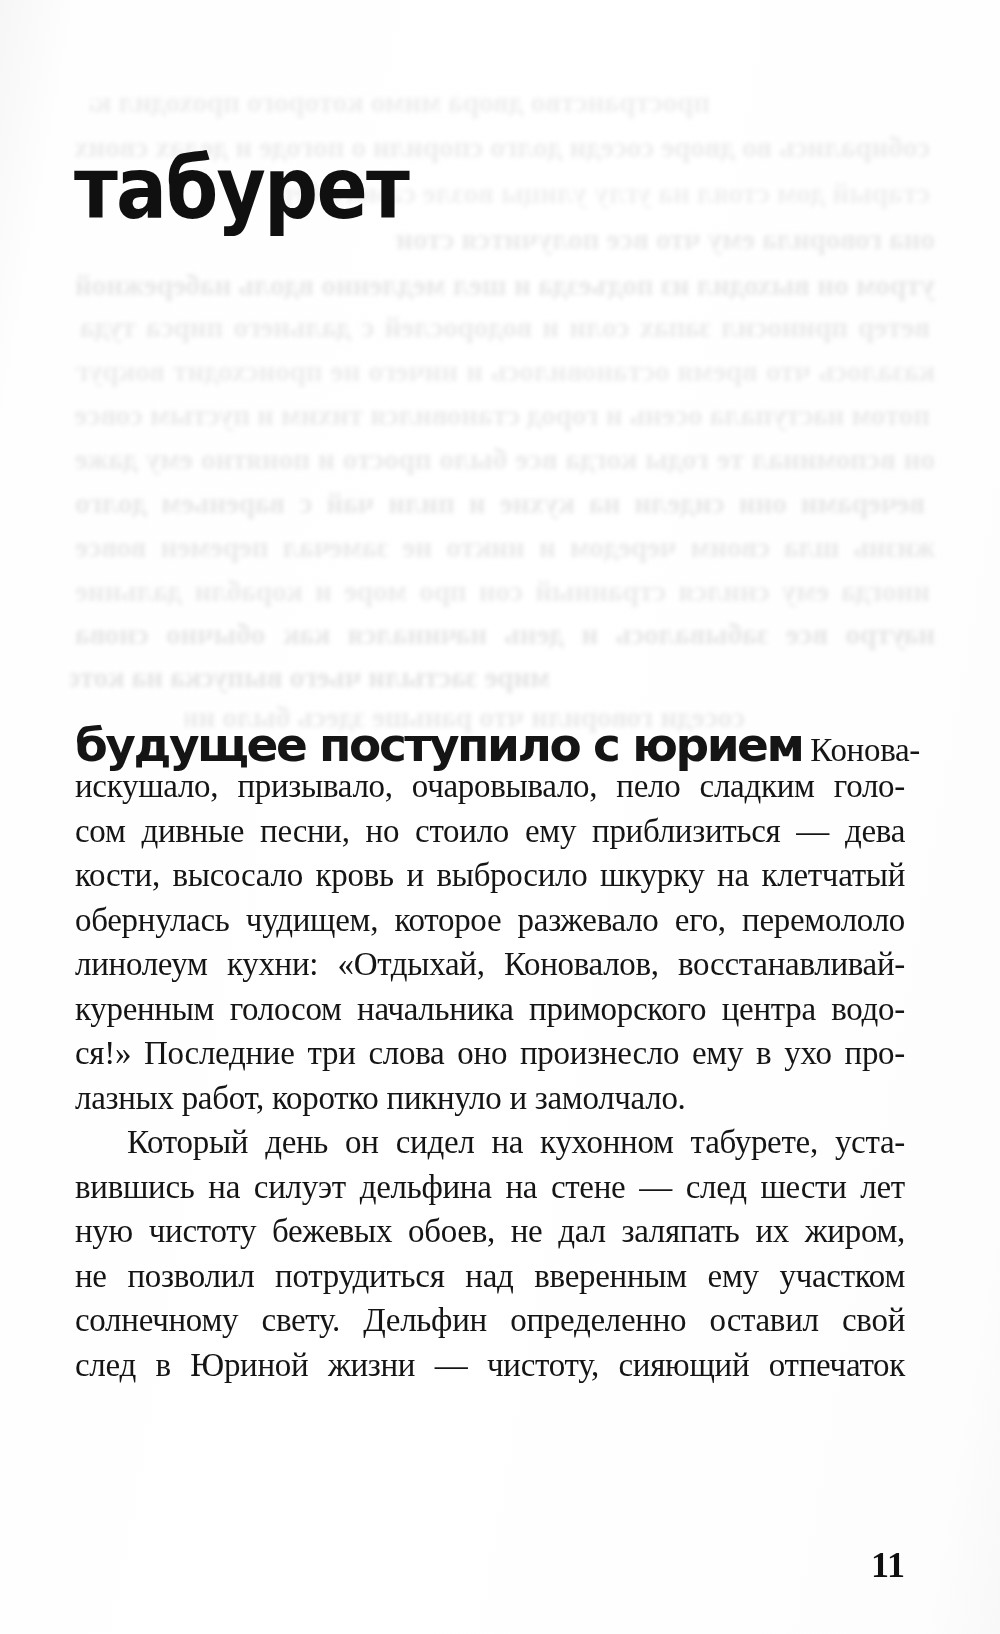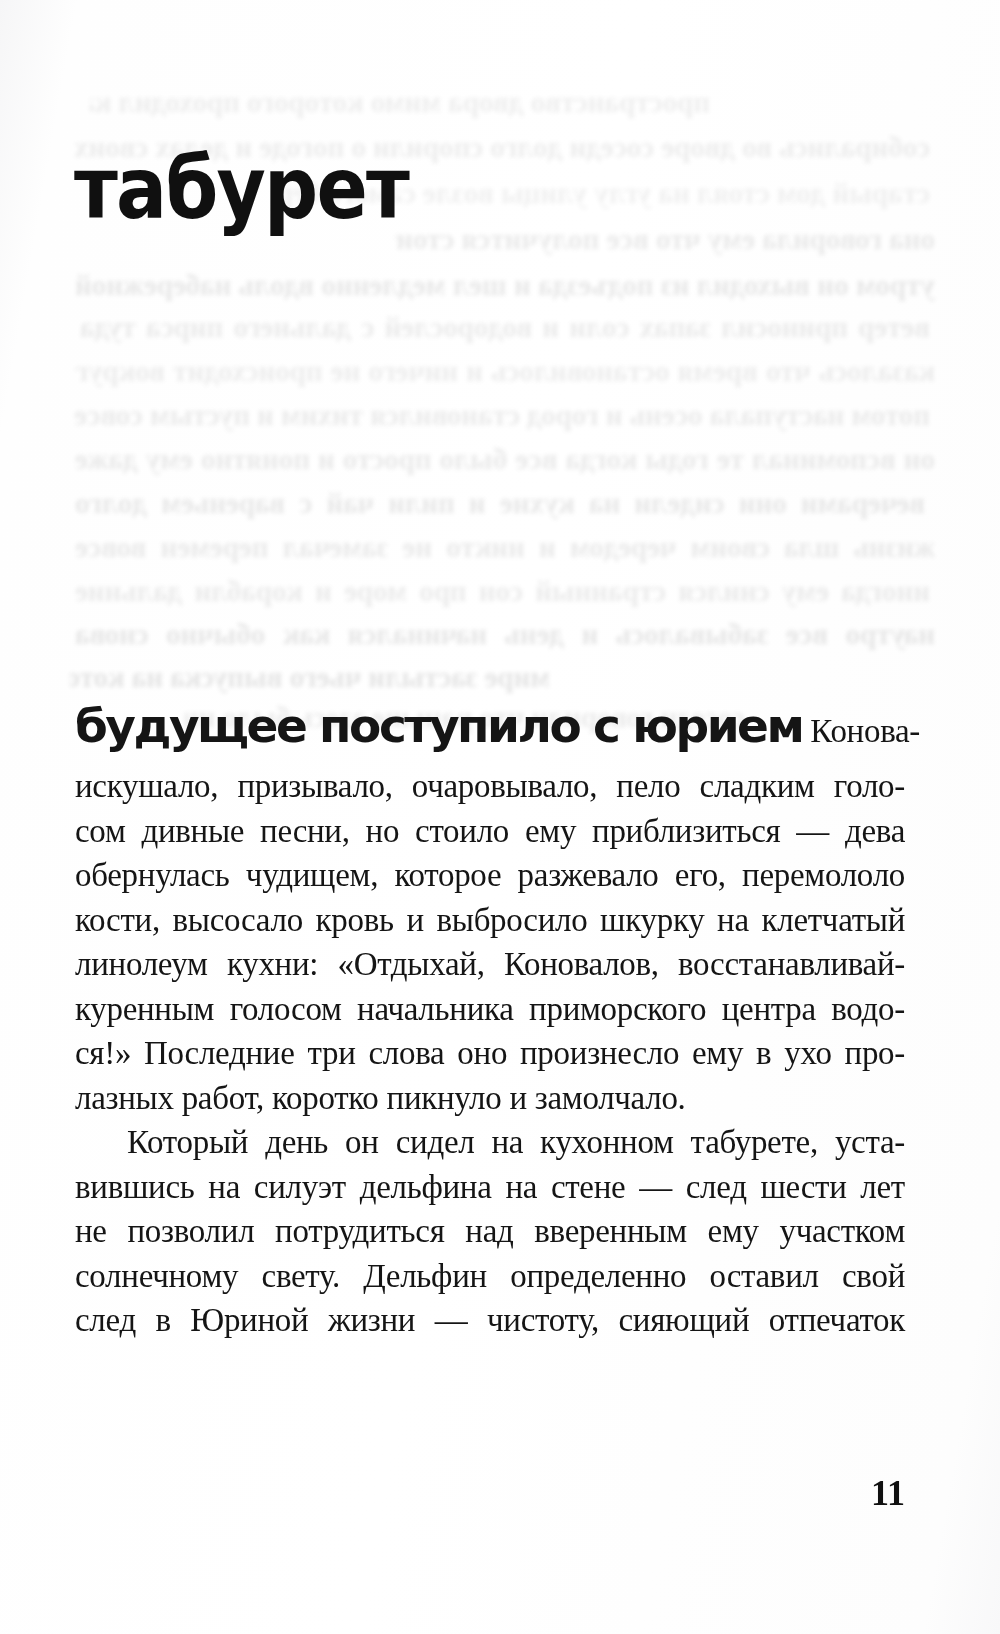--- a/index.html
+++ b/index.html
@@ -55,21 +55,21 @@
     height:44.5px;
     line-height:44.5px;
     font-size:33px;
     text-align:justify;
     text-align-last:justify;
     white-space:nowrap;
     letter-spacing:-0.3px;
   }
   .line.lede-line{
     height:62px;
-    line-height:47px;
+    line-height:86px;
     text-align:justify;
     text-align-last:justify;
     white-space:nowrap;
   }
   .lede-bold{
     font-family:"DejaVu Sans", sans-serif;
     font-weight:700;
     font-size:47px;
     letter-spacing:-2.5px;
   }
@@ -80,21 +80,21 @@
   .line.para-end{
     text-align:left;
     text-align-last:left;
   }
   .line.indent{
     text-indent:52px;
   }
 
   .page-number{
     position:absolute;
-    left:0;top:1472px;
+    left:0;top:1544px;
     width:905px;
     text-align:right;
     font-family:"Liberation Serif", serif;
     font-weight:700;
     font-size:36px;
     color:#101010;
   }
 </style>
 </head>
 <body>
@@ -120,29 +120,30 @@
   </div>
 
   <h1 class="chapter-title">табурет</h1>
 
   <div class="textcol">
 
     <div class="line lede-line"><span class="lede-bold">будущее поступило с юрием</span> <span class="lede-tail">Конова-</span></div>
 
     <div class="line">искушало, призывало, очаровывало, пело сладким голо-</div>
     <div class="line">сом дивные песни, но стоило ему приблизиться — дева</div>
+    <div class="line">кости, высосало кровь и выбросило шкурку на клетчатый</div>
     <div class="line">обернулась чудищем, которое разжевало его, перемололо</div>
-    <div class="line">кости, высосало кровь и выбросило шкурку на клетчатый</div>
     <div class="line">линолеум кухни: «Отдыхай, Коновалов, восстанавливай-</div>
     <div class="line">куренным голосом начальника приморского центра водо-</div>
     <div class="line">ся!» Последние три слова оно произнесло ему в ухо про-</div>
     <div class="line para-end">лазных работ, коротко пикнуло и замолчало.</div>
 
     <div class="line indent">Который день он сидел на кухонном табурете, уста-</div>
     <div class="line">вившись на силуэт дельфина на стене — след шести лет</div>
+    <div class="line">ную чистоту бежевых обоев, не дал заляпать их жиром,</div>
     <div class="line">не позволил потрудиться над вверенным ему участком</div>
     <div class="line">солнечному свету. Дельфин определенно оставил свой</div>
     <div class="line">след в Юриной жизни — чистоту, сияющий отпечаток</div>
 
   </div>
 
   <div class="page-number">11</div>
 
 </div>
 

